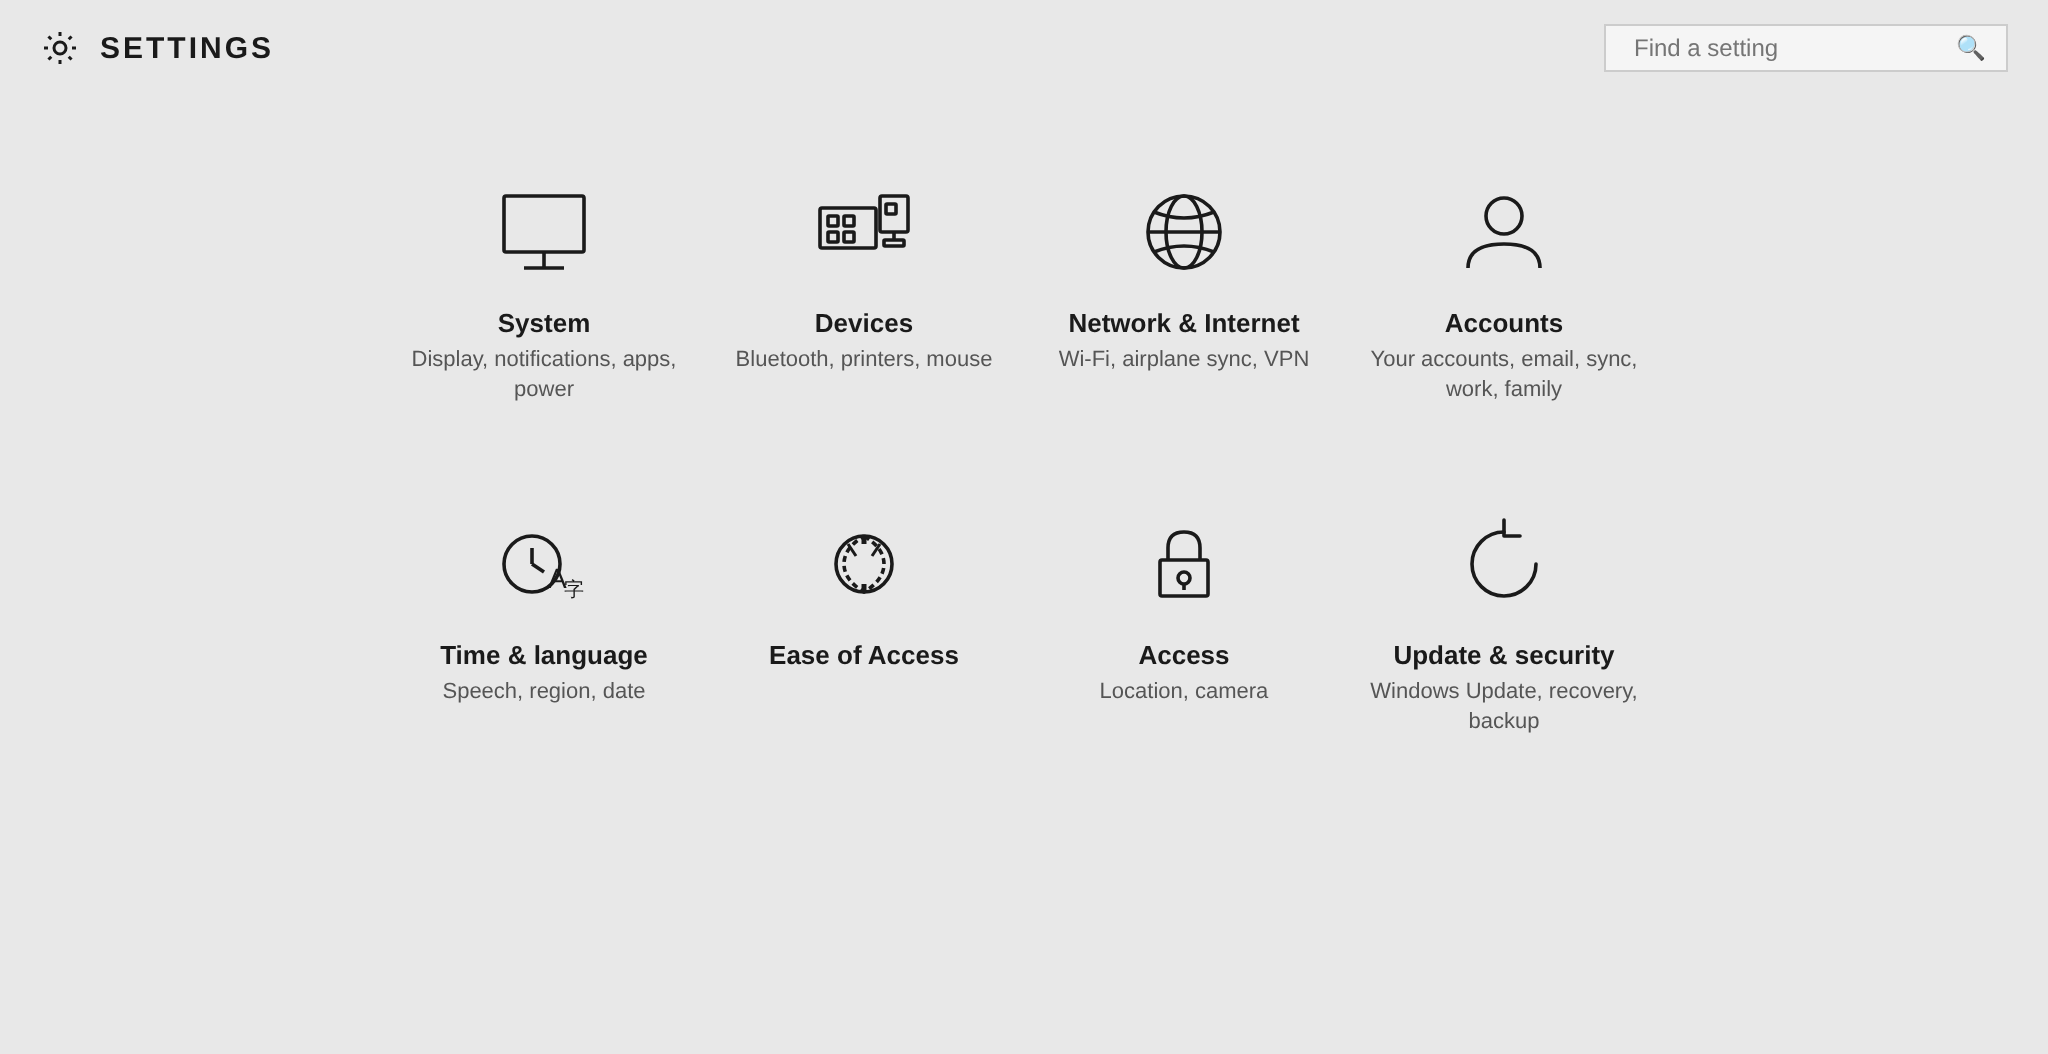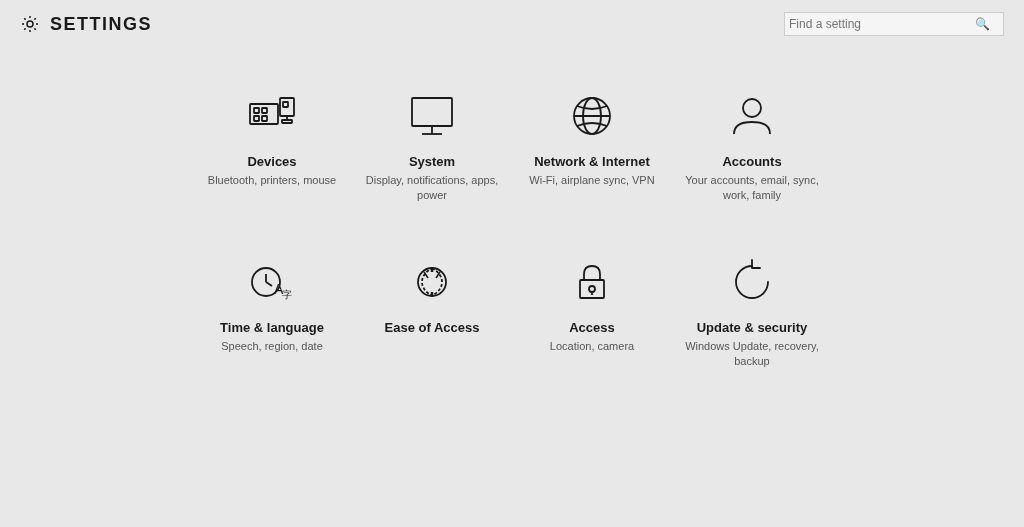--- a/index.html
+++ b/index.html
@@ -20,32 +20,32 @@
     .header-left {
       display: flex;
       align-items: center;
       gap: 10px;
     }
     .settings-icon-svg {
       width: 20px;
       height: 20px;
     }
     .header-title {
-      font-size: 18px;
+      font-size: 15px;
       font-weight: 600;
       letter-spacing: 1.5px;
       color: #1a1a1a;
     }
     .search-box {
       display: flex;
       align-items: center;
       background: #f5f5f5;
       border: 1px solid #ccc;
-      padding: 4px 4px;
-      width: 220px;
+      padding: 4px 14px;
+      width: 202px;
       gap: 6px;
     }
     .search-box input {
       border: none;
       background: transparent;
       outline: none;
       font-size: 12px;
       color: #555;
       width: 180px;
     }
@@ -106,49 +106,49 @@
     <span class="header-title">SETTINGS</span>
   </div>
   <div class="search-box">
     <input type="text" placeholder="Find a setting" style="">
     <span class="search-box-icon">🔍</span>
   </div>
 </div>
 
 <div class="main-grid">
   <div class="grid-row">
+
+    <div class="setting-item">
+      <svg class="setting-icon" viewBox="0 0 56 56" fill="none" stroke="#1a1a1a" stroke-width="1.8">
+        <rect x="8" y="10" width="40" height="28" rx="1"></rect>
+        <line x1="18" y1="46" x2="38" y2="46"></line>
+        <line x1="28" y1="38" x2="28" y2="46"></line>
+      </svg>
+      <span class="setting-title">System</span>
+      <span class="setting-desc">Display, notifications, apps, power</span>
+    </div>
 
     <div class="setting-item">
       <svg class="setting-icon" viewBox="0 0 56 56" fill="none" stroke="#1a1a1a" stroke-width="1.8">
         <rect x="6" y="16" width="28" height="20" rx="1"></rect>
         <rect x="10" y="20" width="5" height="5" rx="0.5"></rect>
         <rect x="18" y="20" width="5" height="5" rx="0.5"></rect>
         <rect x="10" y="28" width="5" height="5" rx="0.5"></rect>
         <rect x="18" y="28" width="5" height="5" rx="0.5"></rect>
         <rect x="36" y="10" width="14" height="18" rx="1"></rect>
         <rect x="39" y="14" width="5" height="5" rx="0.5"></rect>
         <line x1="43" y1="28" x2="43" y2="32"></line>
         <rect x="38" y="32" width="10" height="3" rx="0.5"></rect>
       </svg>
       <span class="setting-title">Devices</span>
       <span class="setting-desc">Bluetooth, printers, mouse</span>
     </div>
 
     <div class="setting-item">
       <svg class="setting-icon" viewBox="0 0 56 56" fill="none" stroke="#1a1a1a" stroke-width="1.8">
-        <rect x="8" y="10" width="40" height="28" rx="1"></rect>
-        <line x1="18" y1="46" x2="38" y2="46"></line>
-        <line x1="28" y1="38" x2="28" y2="46"></line>
-      </svg>
-      <span class="setting-title">System</span>
-      <span class="setting-desc">Display, notifications, apps, power</span>
-    </div>
-
-    <div class="setting-item">
-      <svg class="setting-icon" viewBox="0 0 56 56" fill="none" stroke="#1a1a1a" stroke-width="1.8">
         <circle cx="28" cy="28" r="18"></circle>
         <ellipse cx="28" cy="28" rx="9" ry="18"></ellipse>
         <line x1="10" y1="28" x2="46" y2="28"></line>
         <path d="M13 18 Q28 24 43 18"></path>
         <path d="M13 38 Q28 32 43 38"></path>
       </svg>
       <span class="setting-title">Network &amp; Internet</span>
       <span class="setting-desc">Wi-Fi, airplane sync, VPN</span>
     </div>
 

